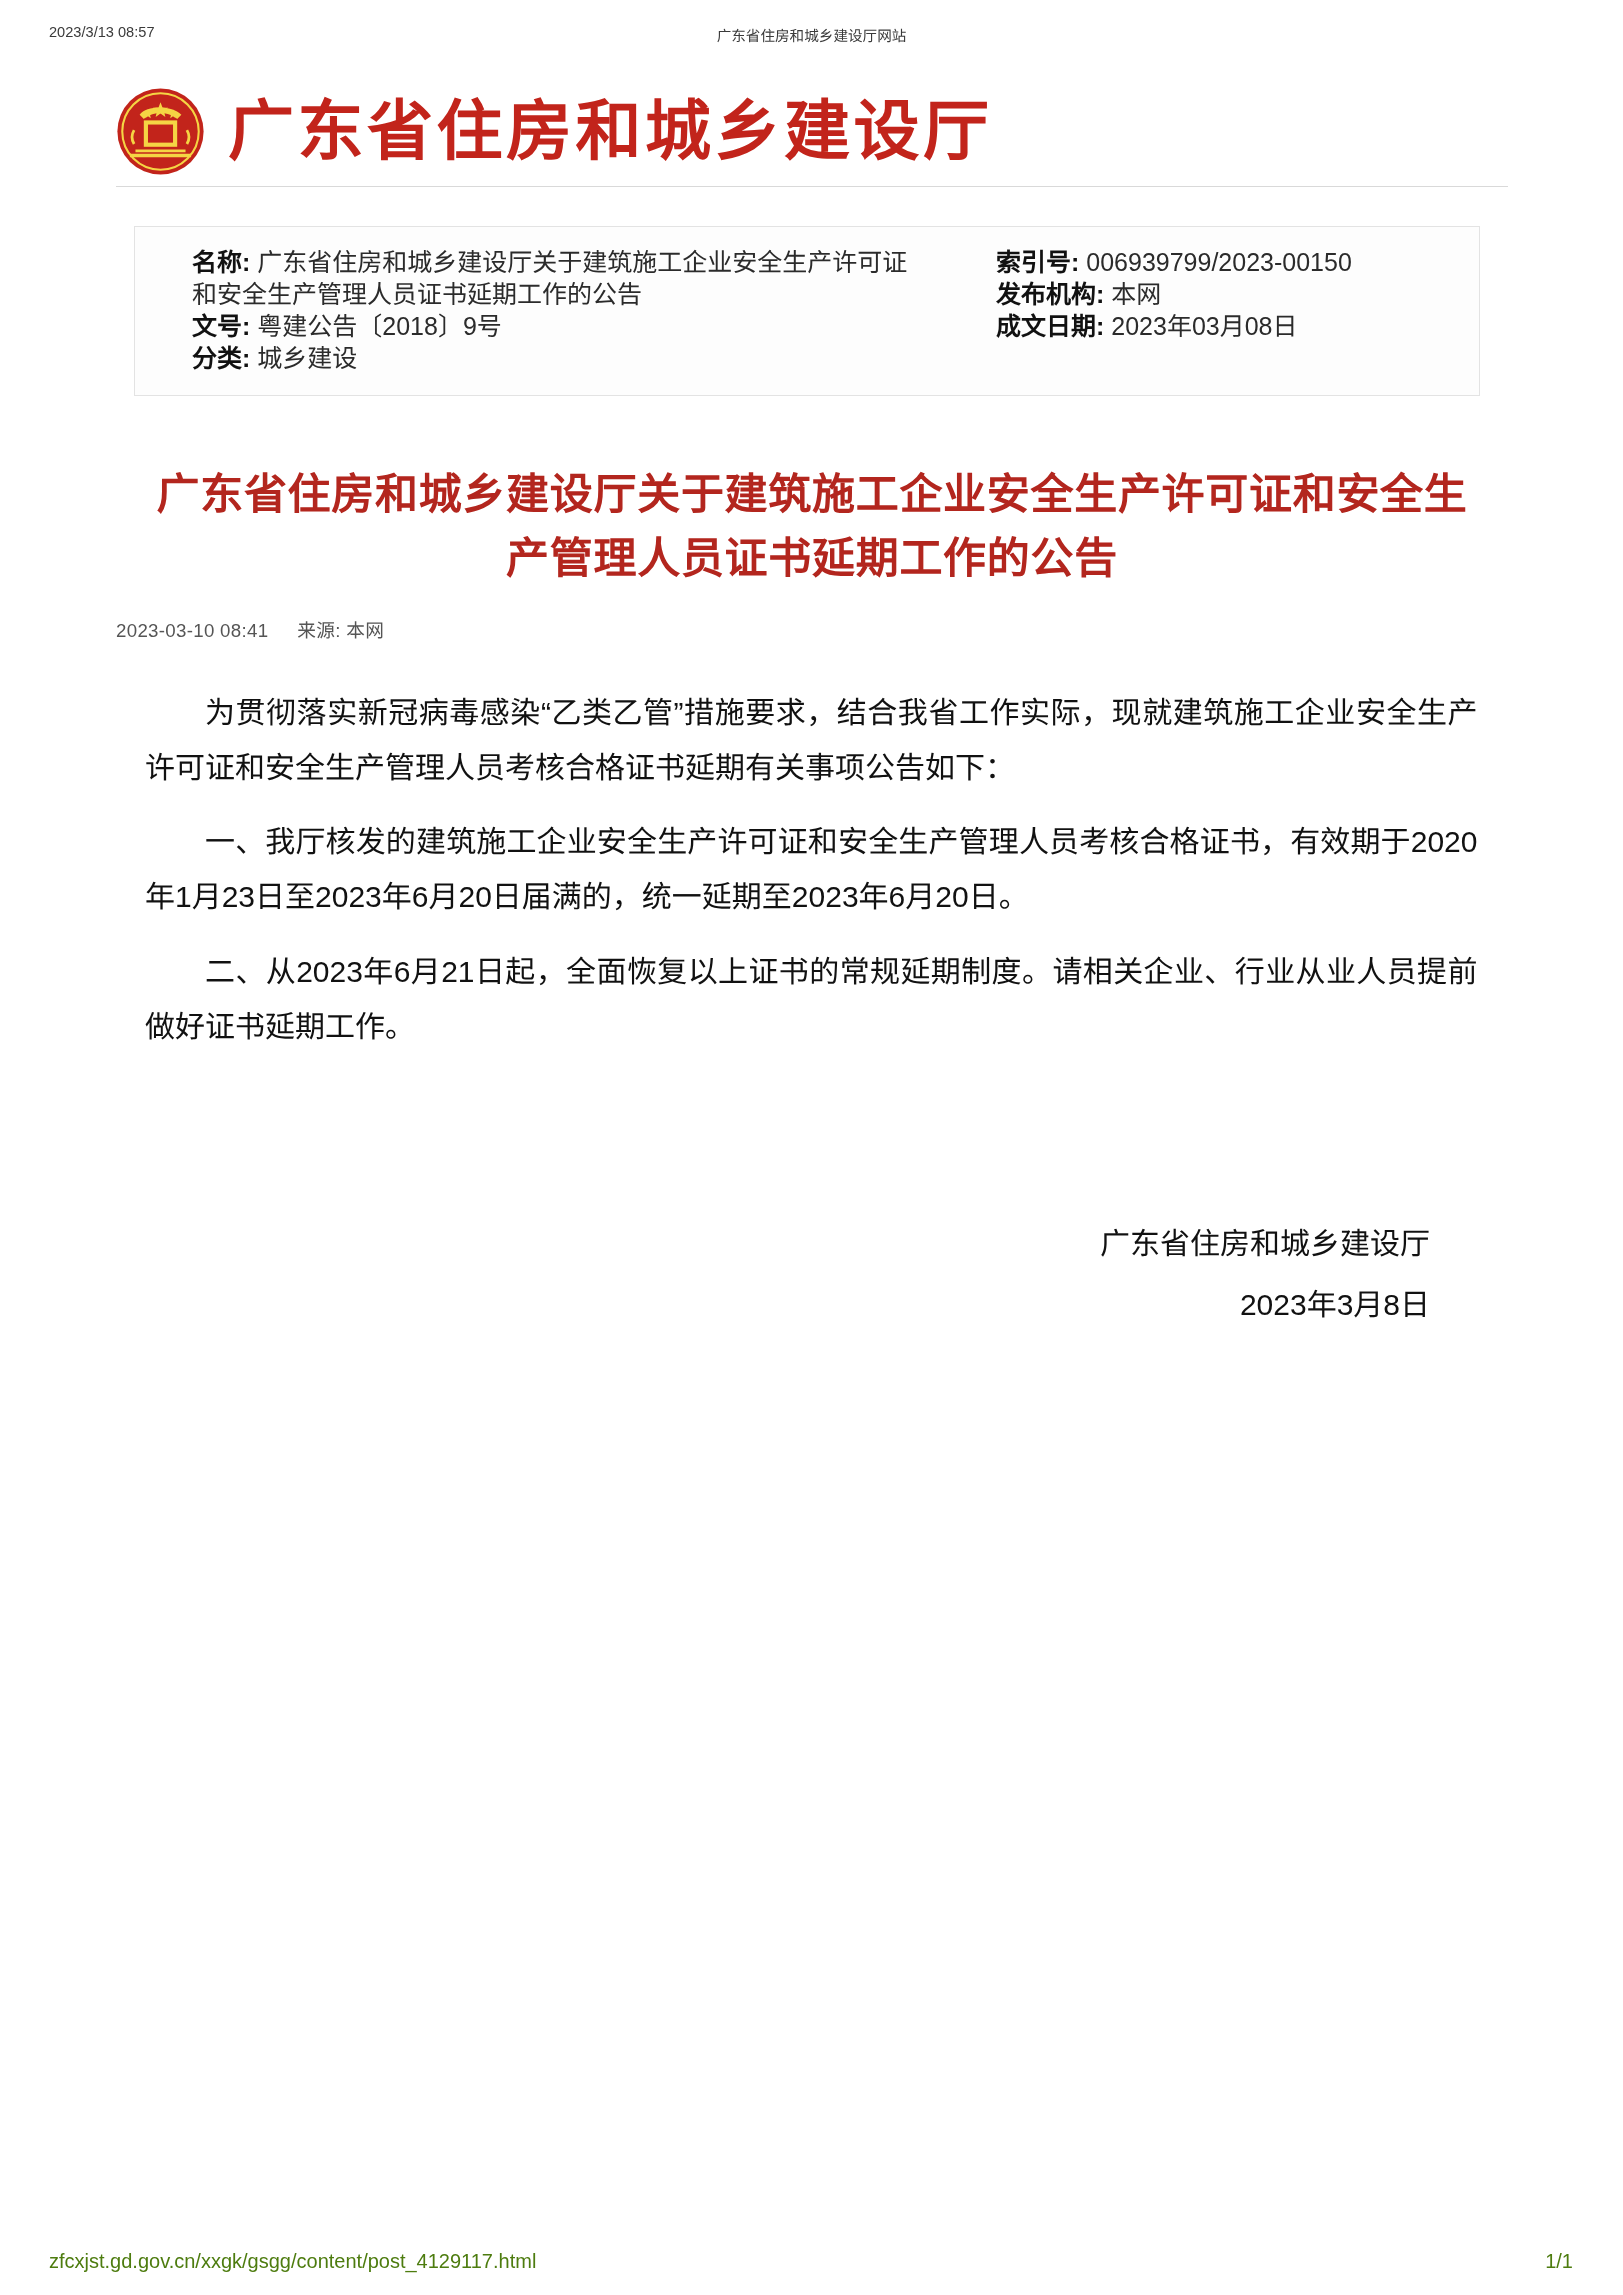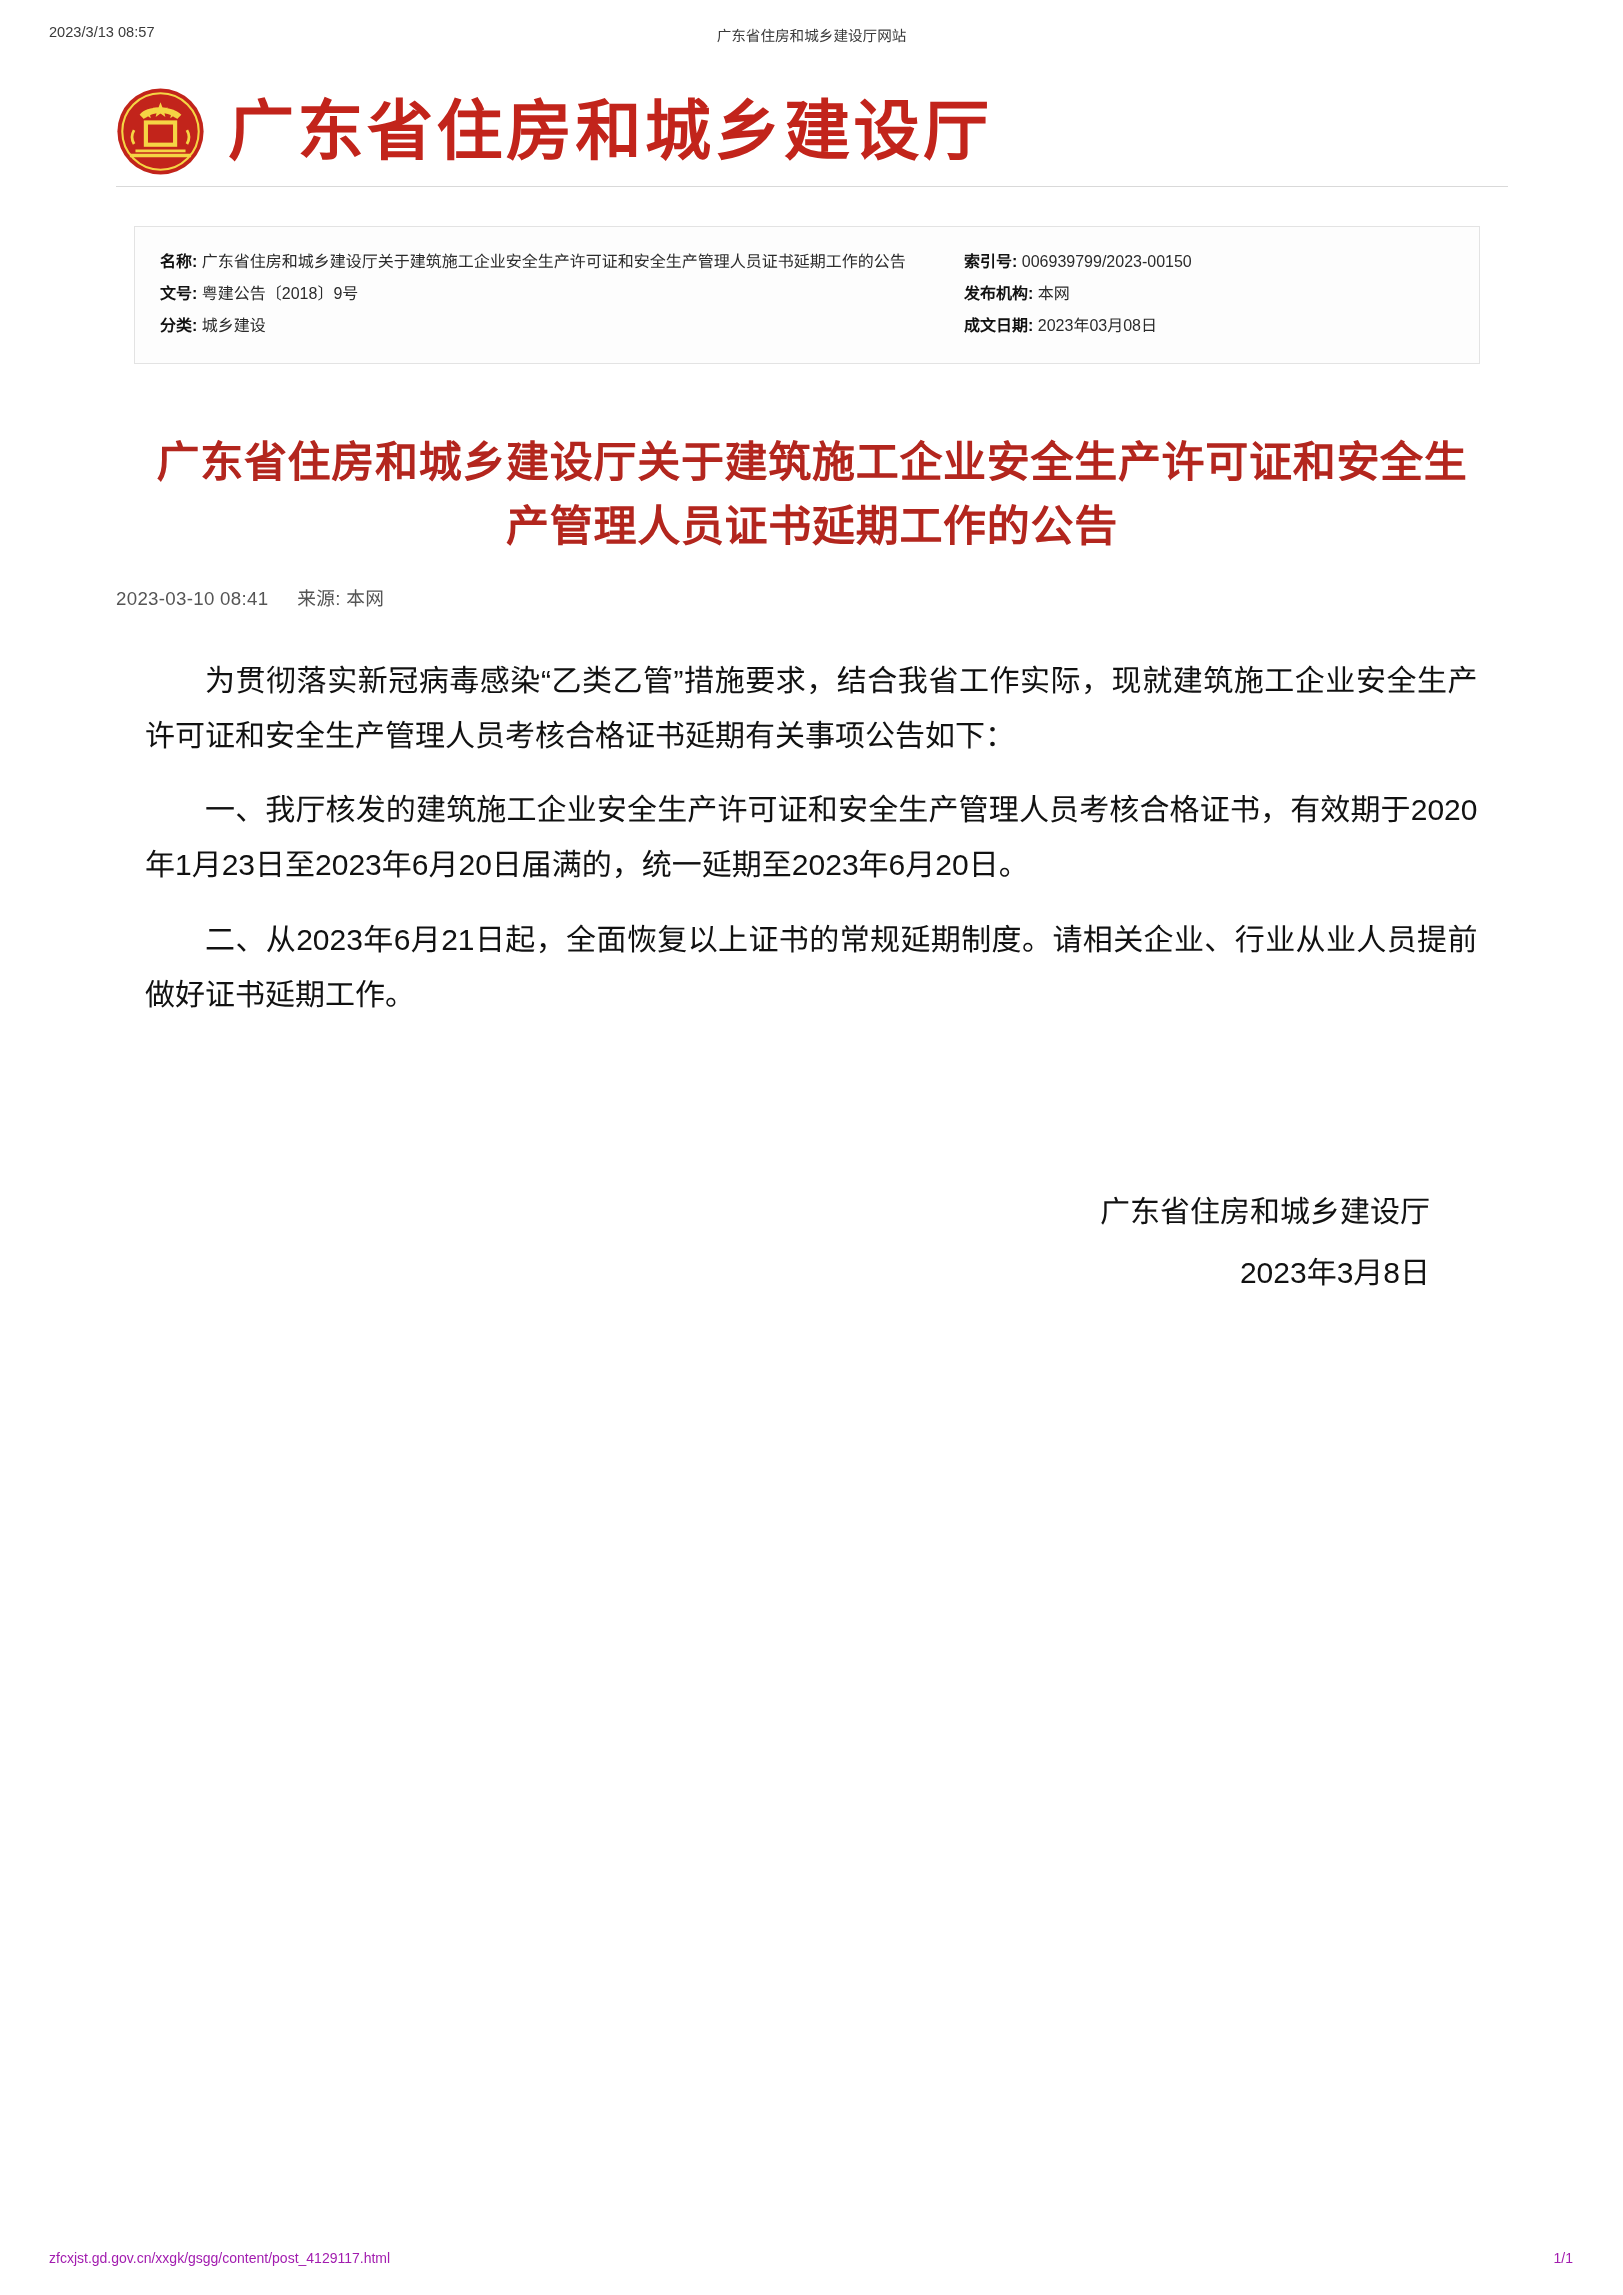--- a/index.html
+++ b/index.html
@@ -39,22 +39,22 @@
     width: 1623px;
     text-align: center;
     white-space: nowrap;
   }
   .print-footer {
     position: absolute;
     bottom: 26px;
     left: 0;
     width: 1623px;
     height: 19.4px;
-    font-size: 14px;
-    color: #a21caf;
+    font-size: 20px;
+    color: #4d7c0f;
   }
   .print-footer .pf-left {
     position: absolute;
     left: 49px;
     top: 0;
     white-space: nowrap;
   }
   .print-footer .pf-right {
     position: absolute;
     right: 50px;
@@ -121,24 +121,25 @@
     width: 783px;
     box-sizing: border-box;
     padding-right: 21px;
   }
   .meta-col-right {
     flex: 1;
     box-sizing: border-box;
     padding-left: 21px;
   }
   .meta-row {
-    font-size: 16px;
+    font-size: 25px;
     line-height: 32px;
     color: #1f1f1f;
     display: block;
+    margin-left: 32px;
   }
   .meta-row .k {
     font-weight: bold;
     color: #111;
   }
   .meta-row .v {
     font-weight: normal;
     color: #2b2b2b;
   }
 

